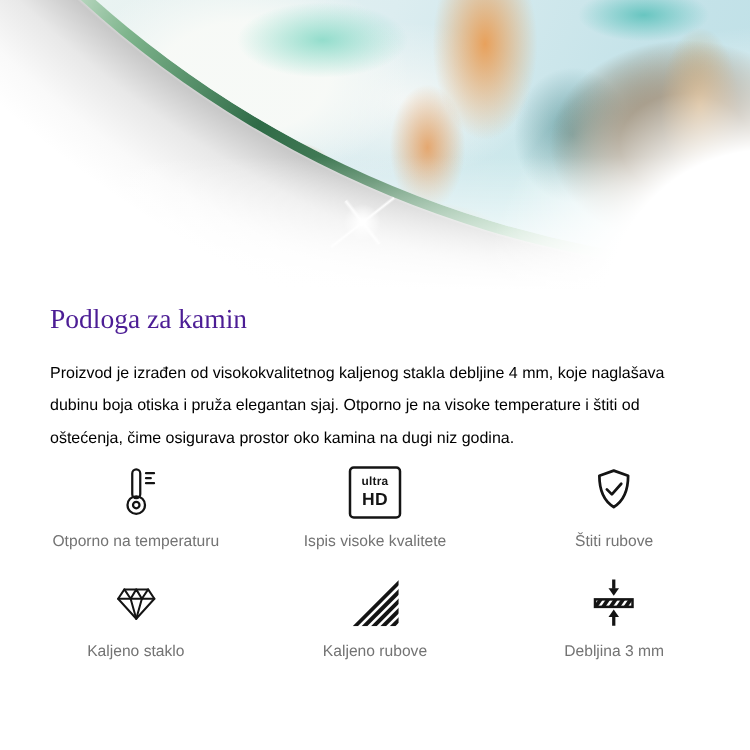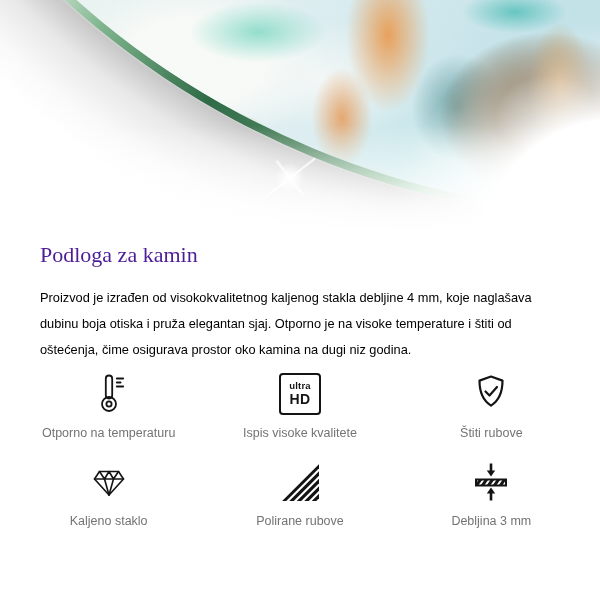--- a/index.html
+++ b/index.html
@@ -176,21 +176,21 @@
         <g clip-path="url(#triclip)" stroke="#141414" stroke-width="3.2" fill="none">
           <line x1="2" y1="45" x2="45" y2="2"></line>
           <line x1="9.5" y1="45" x2="45" y2="9.5"></line>
           <line x1="17" y1="45" x2="45" y2="17"></line>
           <line x1="24.5" y1="45" x2="45" y2="24.5"></line>
           <line x1="32" y1="45" x2="45" y2="32"></line>
           <line x1="39.5" y1="45" x2="45" y2="39.5"></line>
         </g>
       </svg>
     </div>
-    <div class="lbl">Polirane rubove</div>
+    <div class="lbl">Kaljeno rubove</div>
   </div>
 
   <div class="feature">
     <div class="icn">
       <svg width="44" height="44" viewBox="0 0 44 44">
         <defs>
           <clipPath id="barclip">
               <rect x="7" y="19.5" width="30" height="6"></rect>
             </clipPath>
         </defs>

